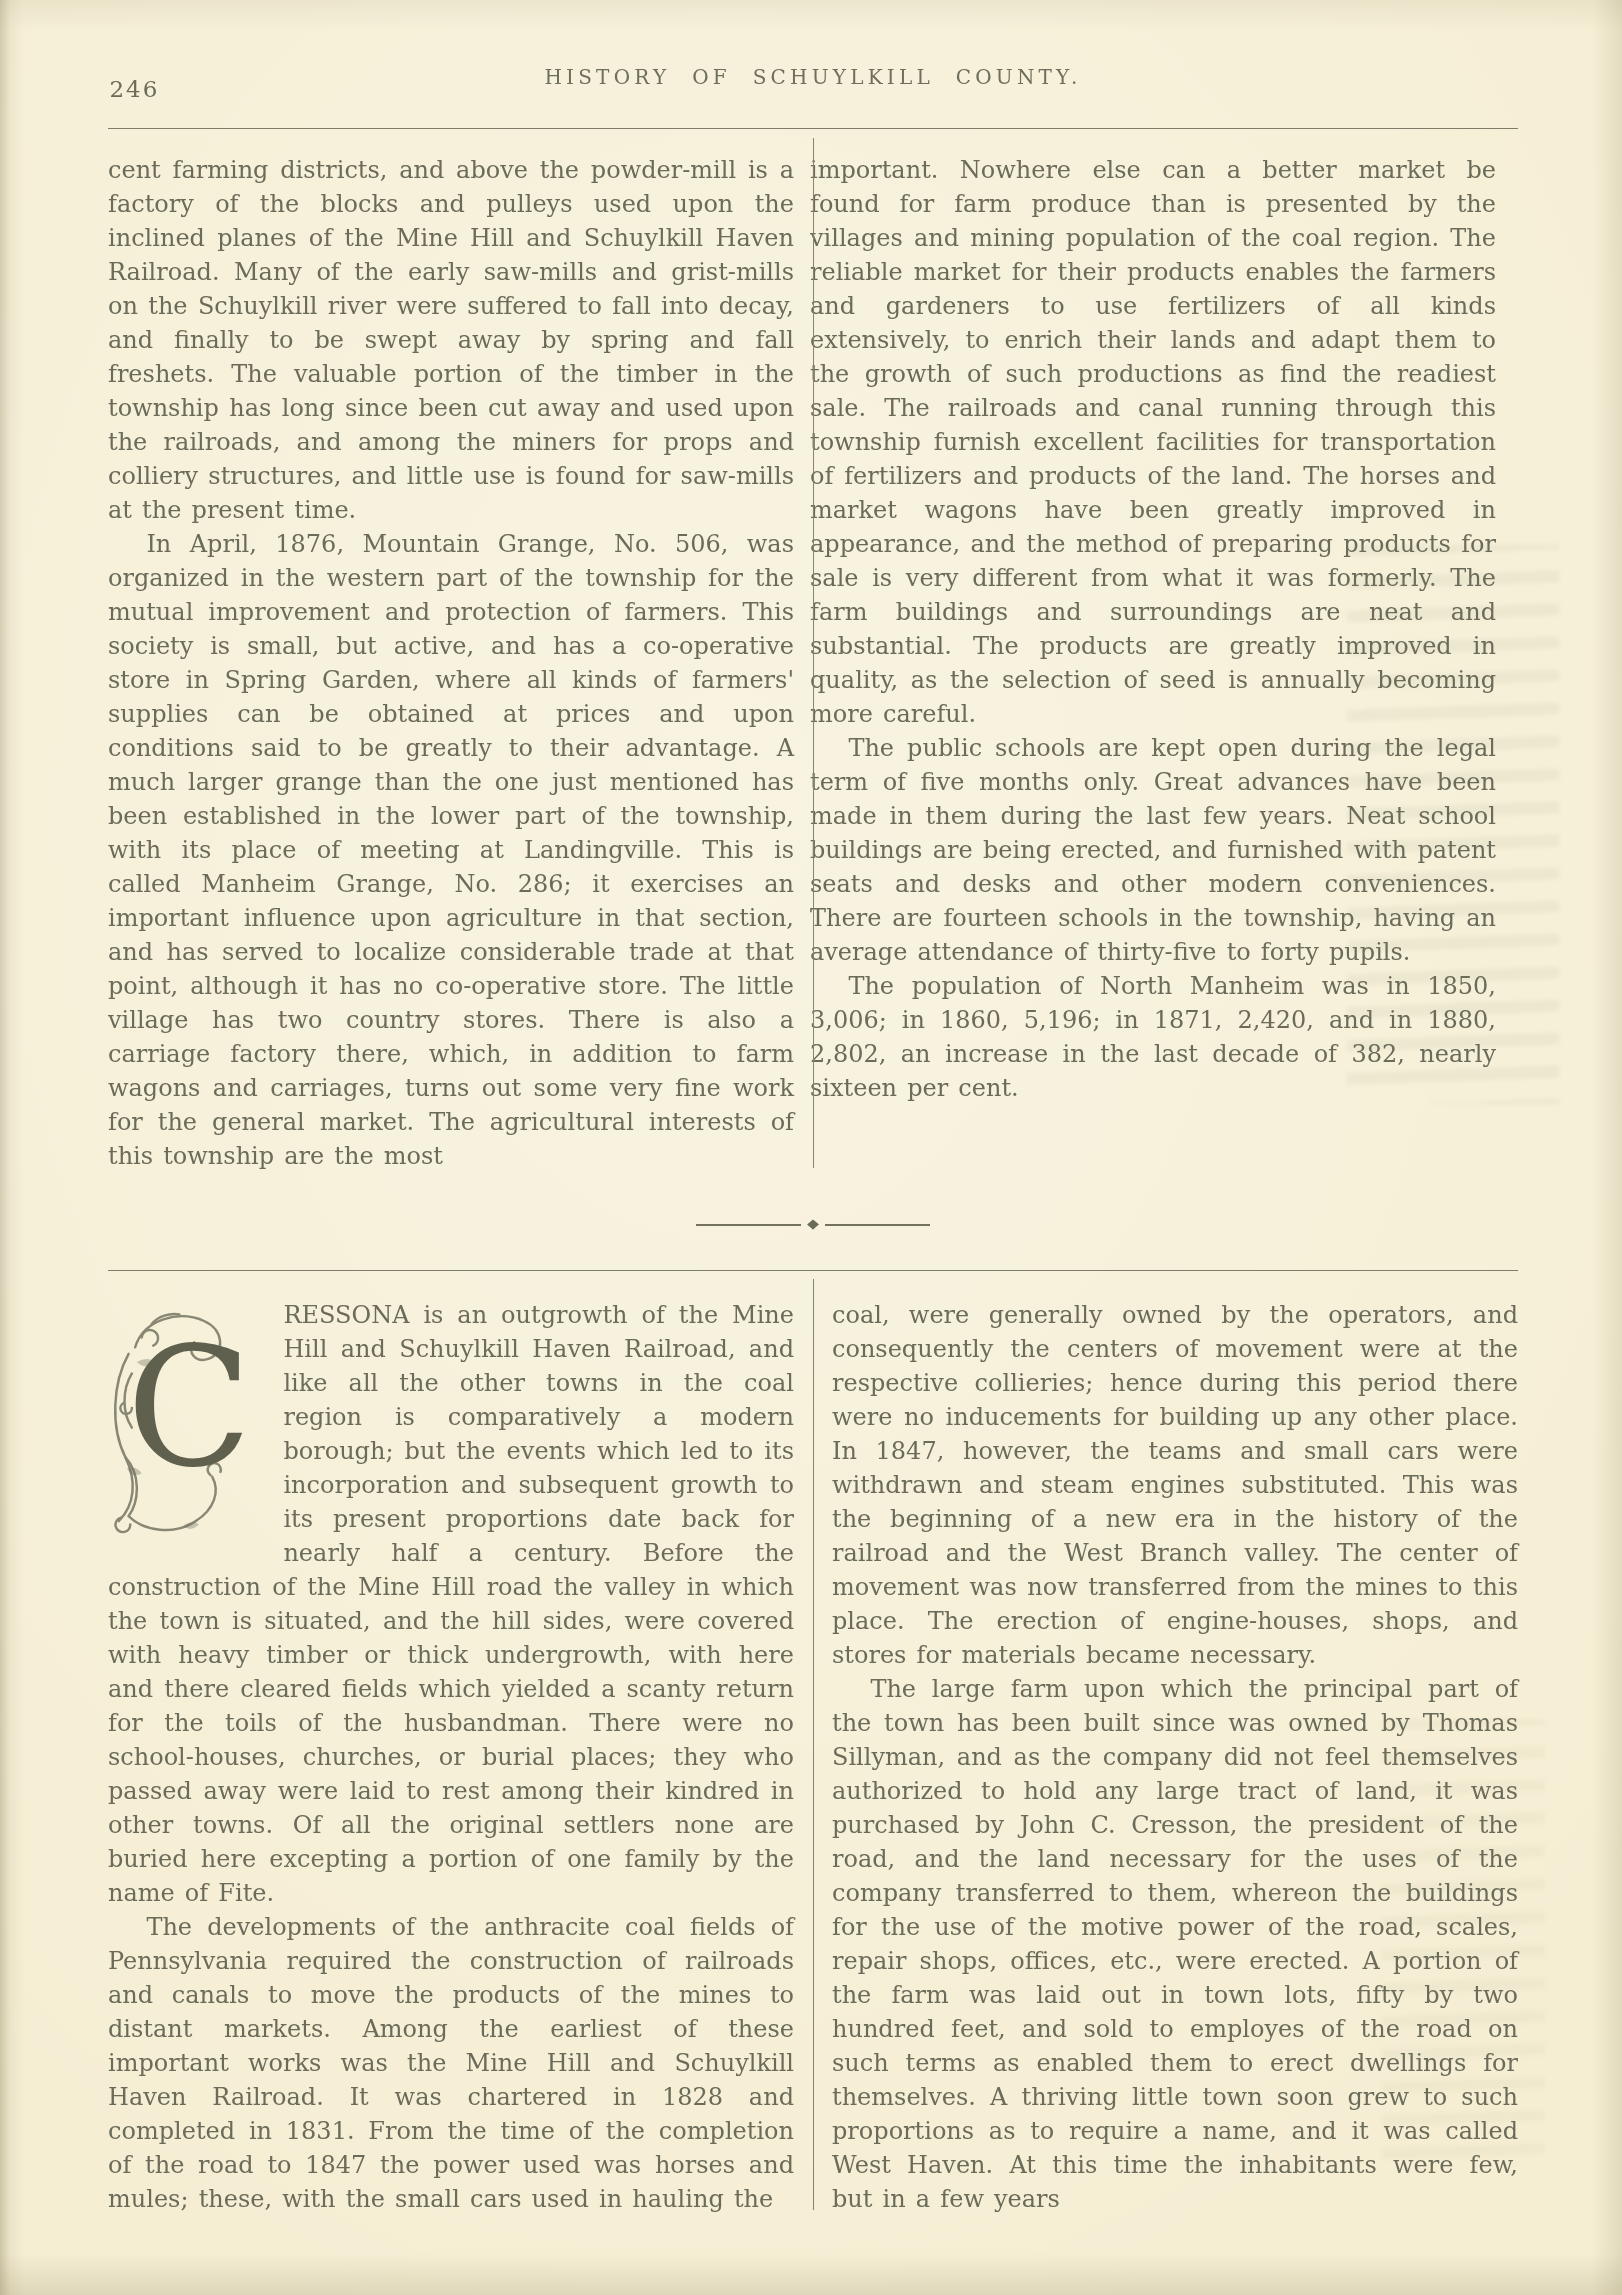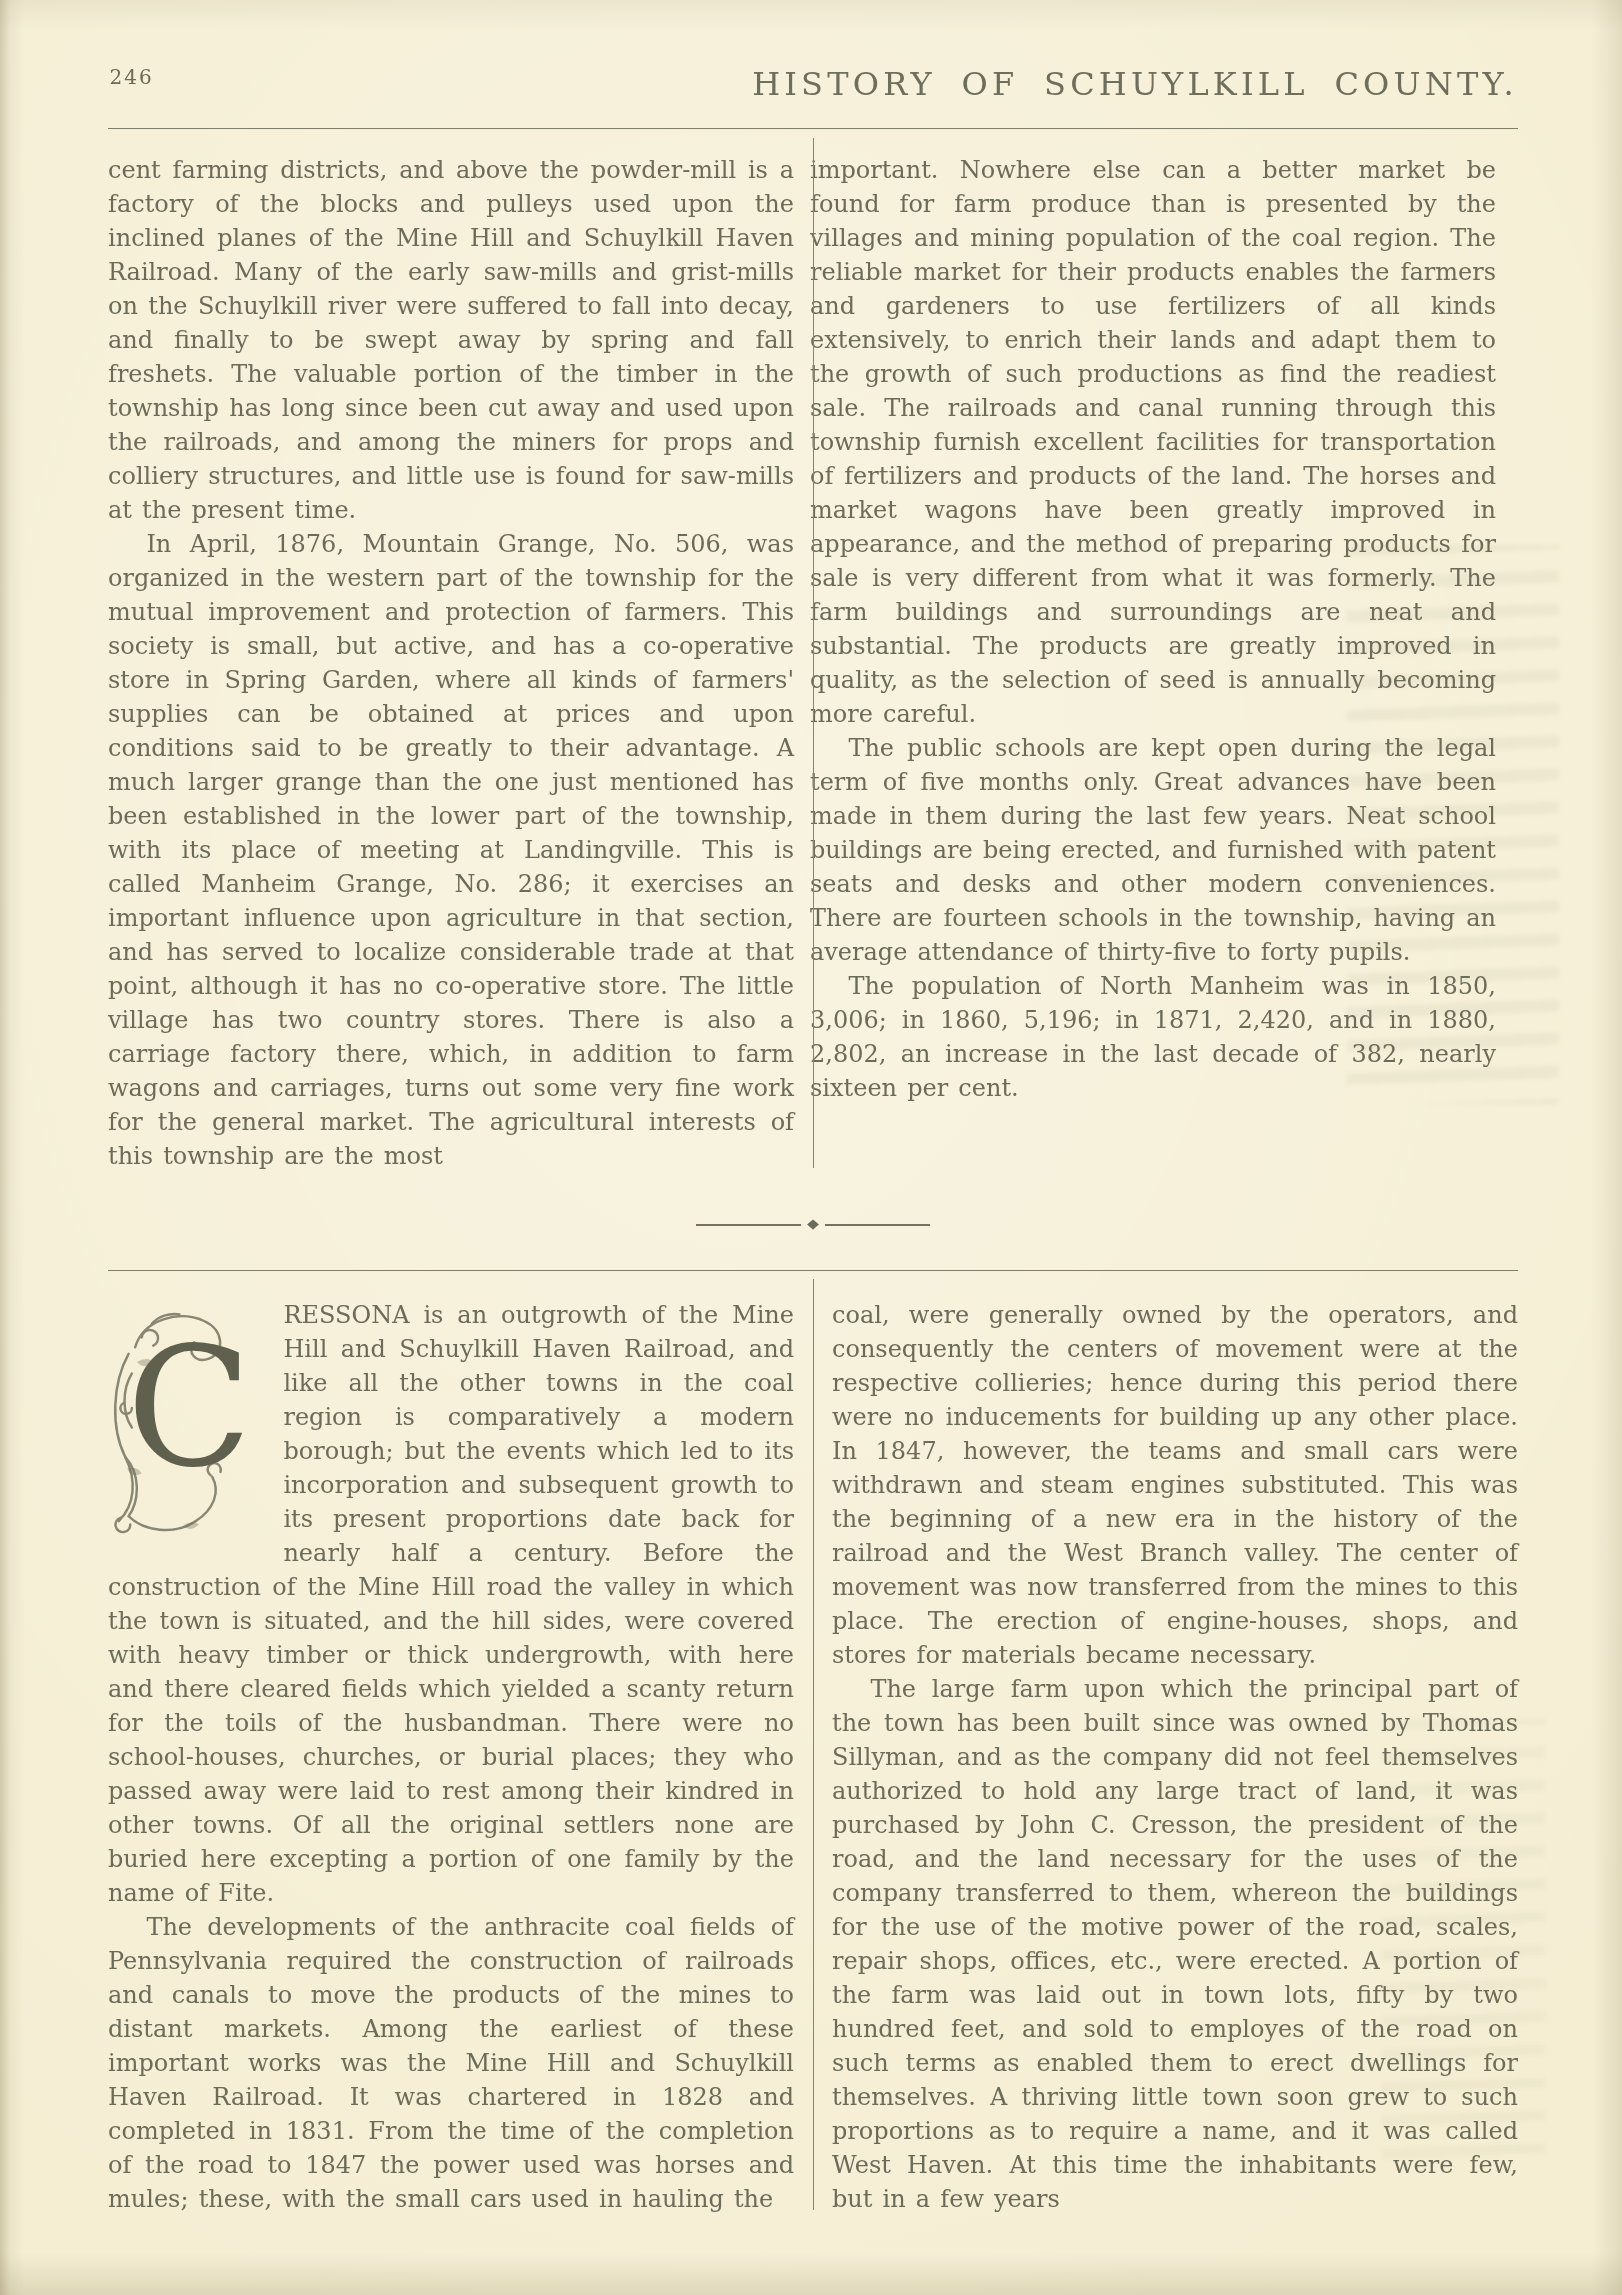--- a/index.html
+++ b/index.html
@@ -29,27 +29,27 @@
     top: 65px;
   }
   
   .running-head {
     position: relative;
     height: 45px;
   }
   .folio {
     position: absolute;
     left: 1.4px;
-    top: 0;
+    top: 11px;
+    font-size: 23px;
+    letter-spacing: 2.1px;
+  }
+  .running-title {
+    text-align: center;
     font-size: 20px;
-    letter-spacing: 2.1px;
-  }
-  .running-title {
-    text-align: right;
-    font-size: 32px;
     letter-spacing: 4.2px;
     word-spacing: 11.3px;
     color: #6e6e5c;
   }
   .head-rule {
     border: none;
     border-top: 1.4px solid #7d7d69;
     margin: 18.4px 0 0 0;
   }
   

